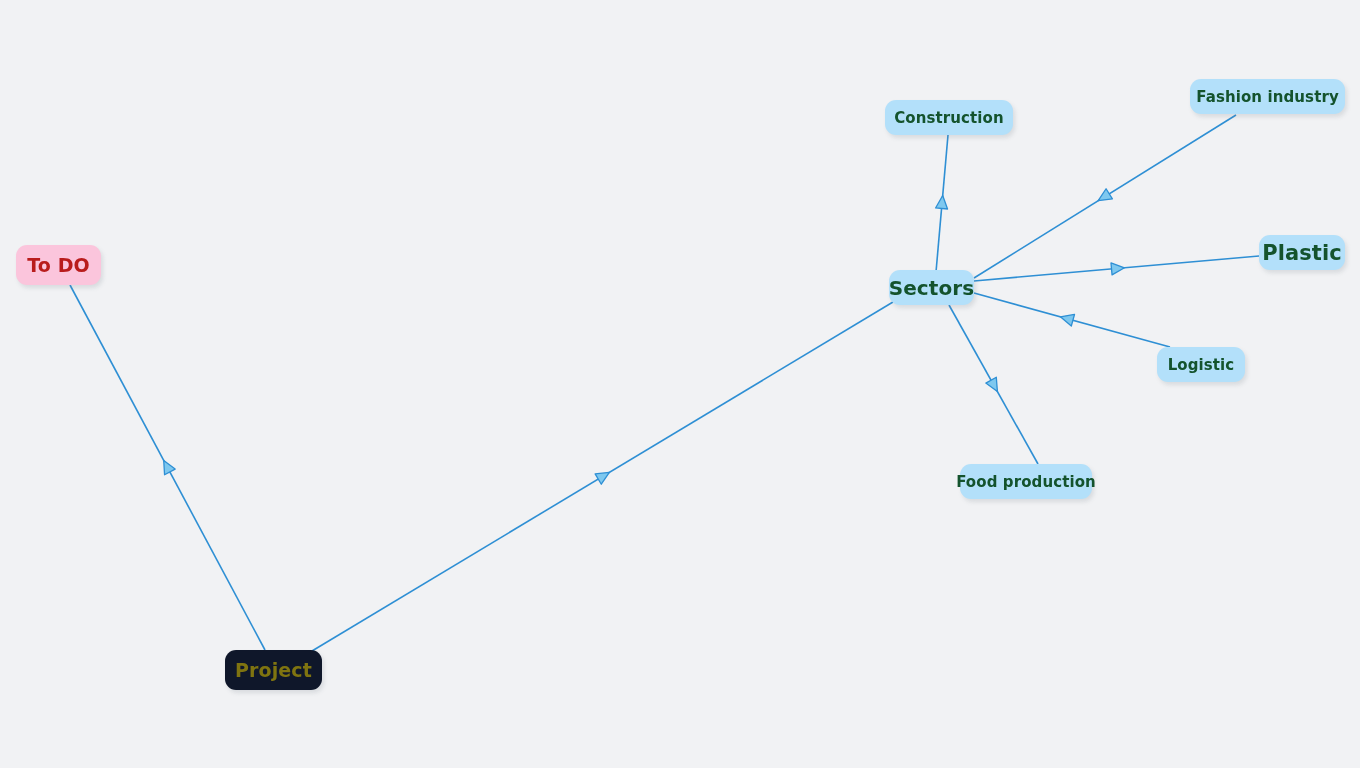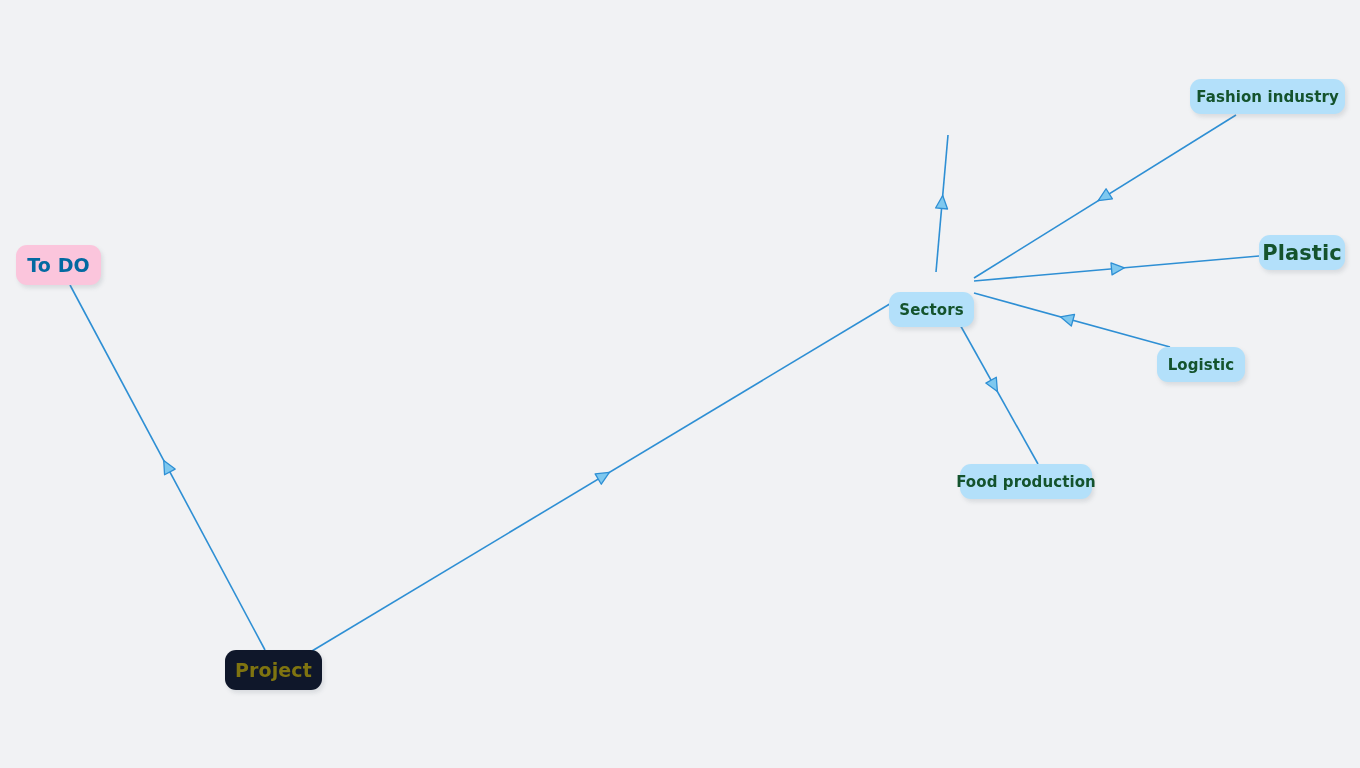--- a/index.html
+++ b/index.html
@@ -41,21 +41,21 @@
     user-select: none;
   }
 
   .node-blue {
     background: #b3e0fa;
     color: #14532d;
   }
 
   .node-pink {
     background: #fbc5dc;
-    color: #0369a1;
+    color: #b91c1c;
   }
 
   .node-yellow {
     background: #0f172a;
     color: #7f7410;
   }
 </style>
 </head>
 <body>
 
@@ -79,24 +79,27 @@
     </svg>
 
   <div class="node node-pink" style="left: 16px; top: 245px; width: 85px; height: 40px; font-size: 19px;">
     <span>To DO</span>
   </div>
 
   <div class="node node-yellow" style="left: 225px; top: 650px; width: 97px; height: 40px; font-size: 19px;">
     <span>Project</span>
   </div>
 
-  <div class="node node-blue" style="left: 889px; top: 270px; width: 85px; height: 35px; font-size: 15px; margin-top: 22px;">
+  <div class="node node-blue" style="left: 889px; top: 270px; width: 85px; height: 35px; font-size: 20px;">
     <span>Sectors</span>
   </div>
 
+  <div class="node node-blue" style="left: 885px; top: 100px; width: 128px; height: 35px; font-size: 15px;">
+    <span>Construction</span>
+  </div>
 
   <div class="node node-blue" style="left: 1190px; top: 79px; width: 155px; height: 35px; font-size: 15px;">
     <span>Fashion industry</span>
   </div>
 
   <div class="node node-blue" style="left: 1259px; top: 235px; width: 86px; height: 35px; font-size: 21px;">
     <span>Plastic</span>
   </div>
 
   <div class="node node-blue" style="left: 1157px; top: 347px; width: 88px; height: 35px; font-size: 15px;">

